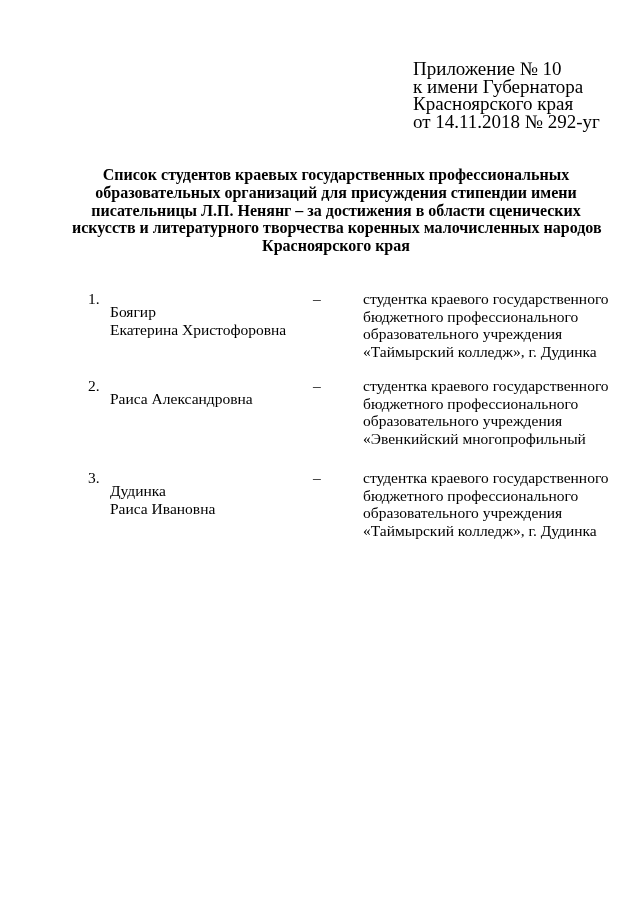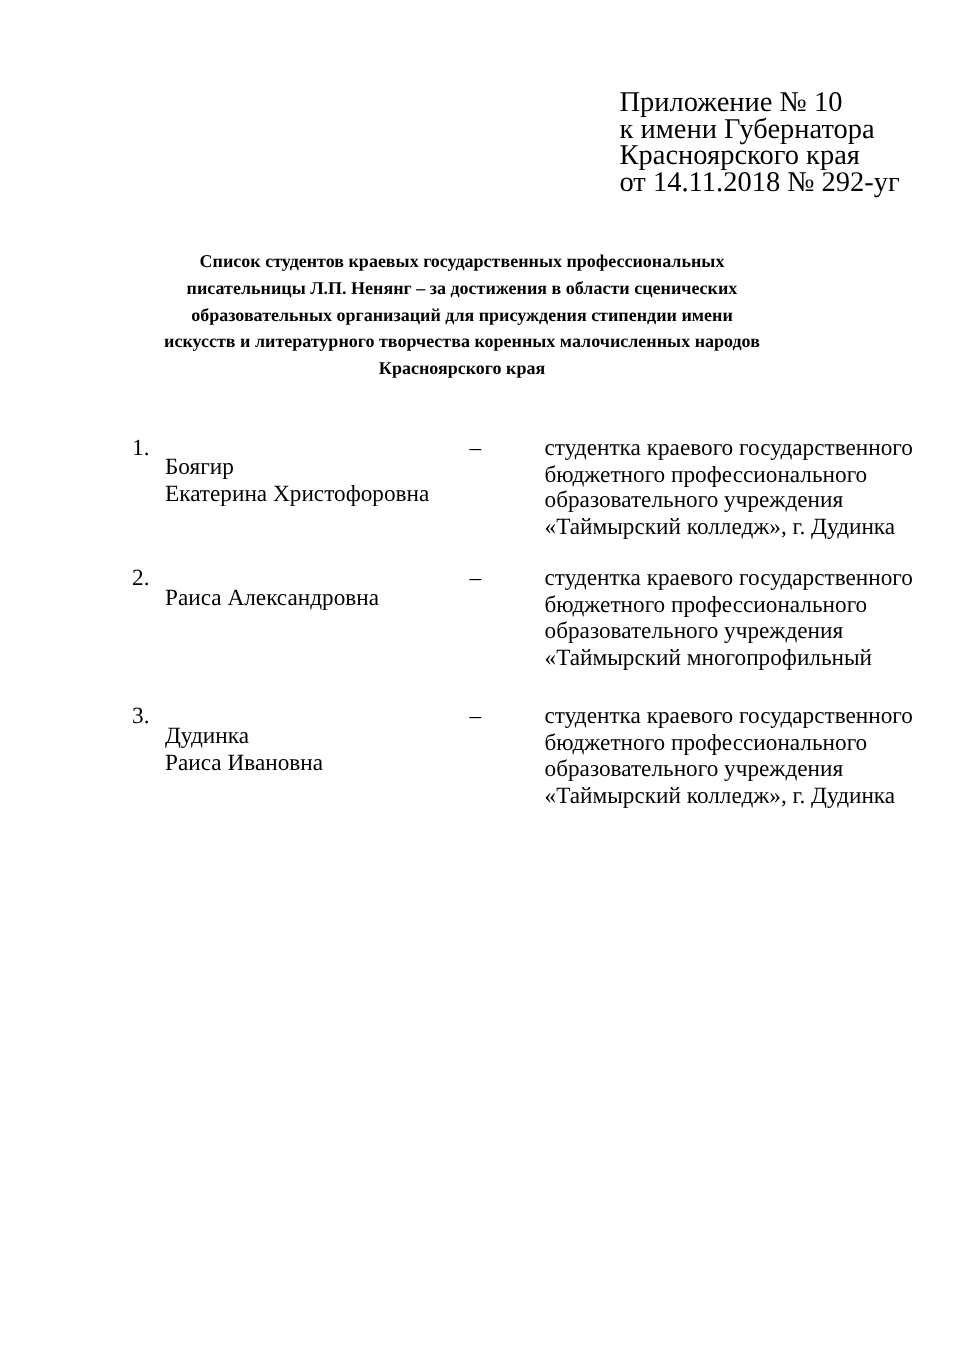--- a/index.html
+++ b/index.html
@@ -18,26 +18,26 @@
     .appendix {
       position: absolute;
       left: 413px;
       top: 60px;
       font-size: 19px;
       line-height: 17.6px;
     }
     .appendix div { white-space: nowrap; }
     .title {
       position: absolute;
-      left: 44px;
+      left: 72px;
       width: 528px;
       top: 166px;
       text-align: center;
       font-weight: bold;
-      font-size: 12px;
+      font-size: 16px;
       line-height: 17.8px;
     }
     .title div { white-space: nowrap; }
     .entry {
       position: absolute;
       left: 0;
       width: 640px;
       font-size: 15.5px;
       line-height: 17.6px;
     }
@@ -70,22 +70,22 @@
 
 <div class="appendix">
   <div>Приложение № 10</div>
   <div>к имени Губернатора</div>
   <div>Красноярского края</div>
   <div>от 14.11.2018 № 292-уг</div>
 </div>
 
 <div class="title">
   <div>Список студентов краевых государственных профессиональных</div>
+  <div>образовательных организаций для присуждения стипендии имени</div>
   <div>писательницы Л.П. Ненянг – за достижения в области сценических</div>
-  <div>образовательных организаций для присуждения стипендии имени</div>
   <div>искусств и литературного творчества коренных малочисленных народов</div>
   <div>Красноярского края</div>
 </div>
 
 <div class="entry" style="top:290px;">
   <span class="num">1.</span>
   <div class="name">
     <div>Боягир</div>
     <div>Екатерина Христофоровна</div>
   </div>
@@ -101,21 +101,21 @@
 <div class="entry" style="top:377px;">
   <span class="num">2.</span>
   <div class="name">
     <div>Раиса Александровна</div>
   </div>
   <span class="dash">–</span>
   <div class="desc">
     <div>студентка краевого государственного</div>
     <div>бюджетного профессионального</div>
     <div>образовательного учреждения</div>
-    <div>«Таймырский многопрофильный</div>
+    <div>«Эвенкийский многопрофильный</div>
   </div>
 </div>
 
 <div class="entry" style="top:469px;">
   <span class="num">3.</span>
   <div class="name">
     <div>Дудинка</div>
     <div>Раиса Ивановна</div>
   </div>
   <span class="dash">–</span>

